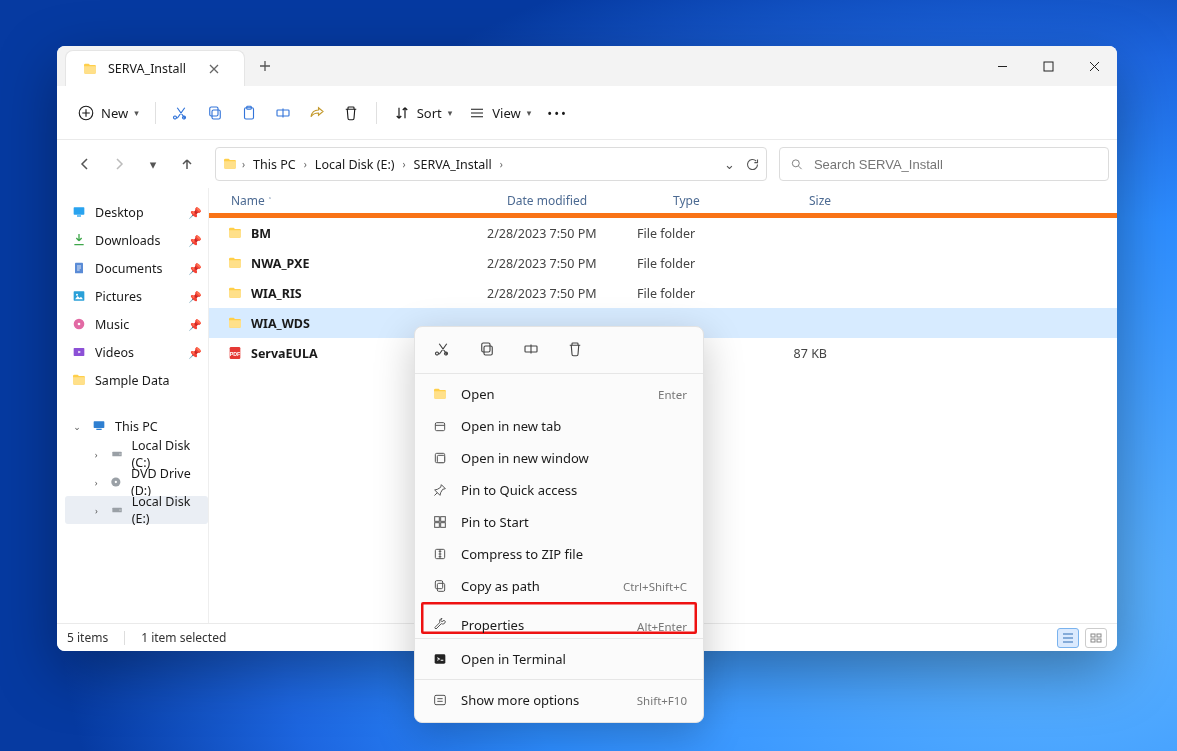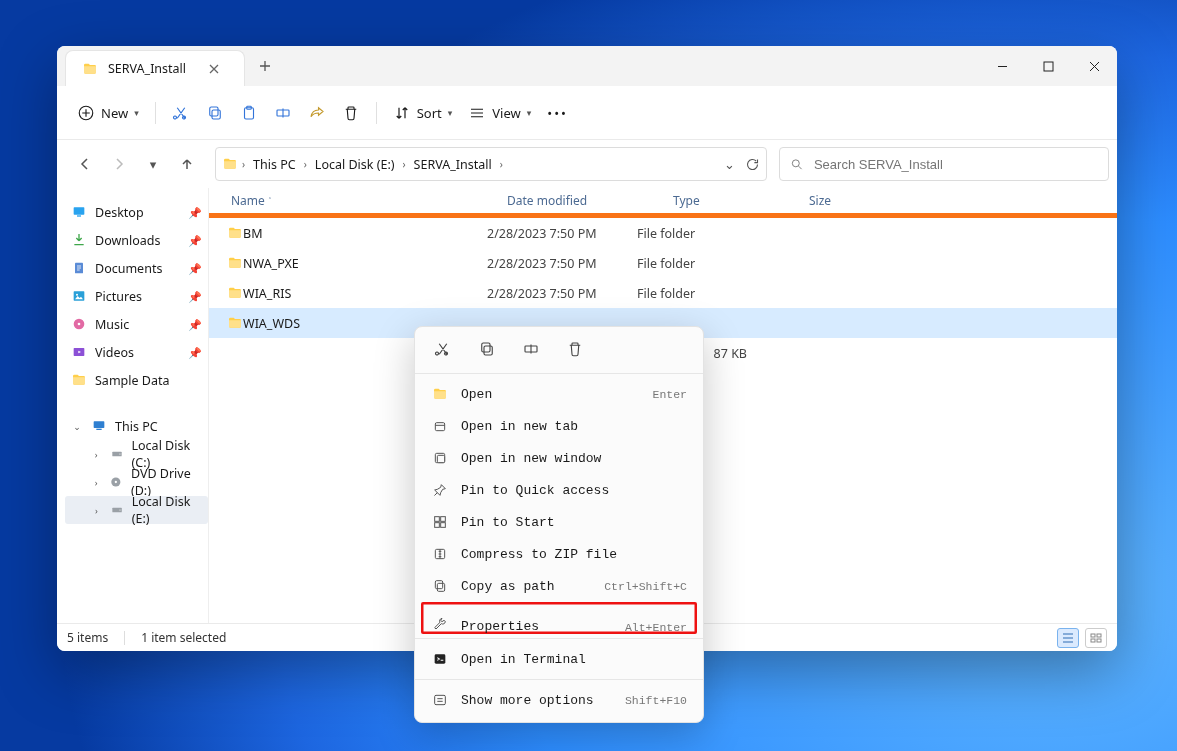--- a/index.html
+++ b/index.html
@@ -54,36 +54,36 @@
   .sgap { height:18px; }
   .sitem .caret { width:12px; font-size:9px; color:#555; text-align:center; }
   .indent1 { padding-left:26px; }
 
   .list { flex:1; display:flex; flex-direction:column; }
   .cols { display:grid; grid-template-columns: 260px 150px 120px 80px; height:30px; align-items:center; color:#4c6a92; font-size:12px; padding-left:22px; gap:16px; border-bottom:5px solid #f97316; }
   .cols .ch { display:flex; align-items:center; gap:4px; }
   .rows { flex:1; overflow:auto; }
   .row { display:grid; grid-template-columns: 260px 150px 120px 80px; height:30px; align-items:center; padding-left:18px; font-size:12.5px; }
   .row.sel { background:#d7ebff; }
-  .row .nm { display:flex; align-items:center; gap:0; }
+  .row .nm { display:flex; align-items:center; gap:8px;font-weight:bold; }
   .row .sz { text-align:right; padding-right:10px; }
   .muted { color:#444; }
   .trunc { white-space:nowrap; overflow:hidden; text-overflow:ellipsis; }
 
   .status { display:flex; align-items:center; height:28px; padding:0 10px; border-top:1px solid #eaeaea; gap:16px; font-size:12px; color:#333; background:#fff; border-radius:0 0 8px 8px; }
   .status .right { margin-left:auto; display:flex; gap:6px; }
   .viewbtn { width:22px; height:20px; border:1px solid #ccc; border-radius:3px; display:flex; align-items:center; justify-content:center; color:#3b6ea5; }
   .viewbtn.active { background:#dbeafe; border-color:#7ab3ee; }
 
   
   .ctx {
     position:absolute; left:414px; top:326px; width:290px;
     background:#fbfbfb; border:1px solid #e3e3e3; border-radius:8px;
     box-shadow:0 12px 40px rgba(0,0,0,0.22);
-    padding:6px 6px; z-index:50;font-family:Liberation Mono, monospace;
+    padding:6px 6px; z-index:50;
   }
   .ctx-icons { display:flex; gap:20px; padding:4px 10px 8px 10px; }
   .ci { width:24px; height:24px; display:flex; align-items:center; justify-content:center; color:#444; border-radius:4px; }
   .ctx-sep { height:1px; background:#e6e6e6; margin:4px -6px; }
   .mi { display:flex; align-items:center; height:32px; padding:0 10px; gap:12px; border-radius:4px; font-size:13px; }
   .mi .micon { width:18px; height:18px; display:flex; align-items:center; justify-content:center; color:#555; }
   .mi .short { margin-left:auto; color:#777; font-size:11.5px; }
   .mi.highlight { box-shadow: inset 0 0 0 2.5px #e11; border-radius:2px;align-items:flex-end; }
 
   
@@ -484,20 +484,26 @@
               <svg class="folder">
                 <use href="#ic-folder"></use>
               </svg>
               <span>WIA_WDS</span>
             </span>
             <span class="muted"></span>
             <span class="muted trunc"></span>
             <span class="muted sz"></span>
           </div>
           <div class="row">
+            <span class="nm">
+              <svg class="folder">
+                <use href="#ic-pdf"></use>
+              </svg>
+              <span>ServaEULA</span>
+            </span>
             <span class="muted"></span>
             <span class="muted trunc">dge P...</span>
             <span class="muted sz">87 KB</span>
           </div>
         </div>
     </div>
   </div>
 
   <div class="status">
     <span>5 items</span>

